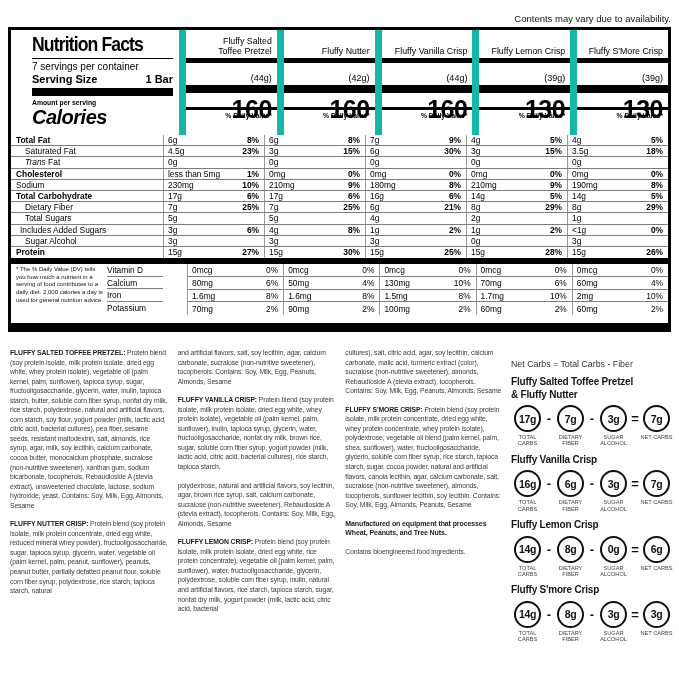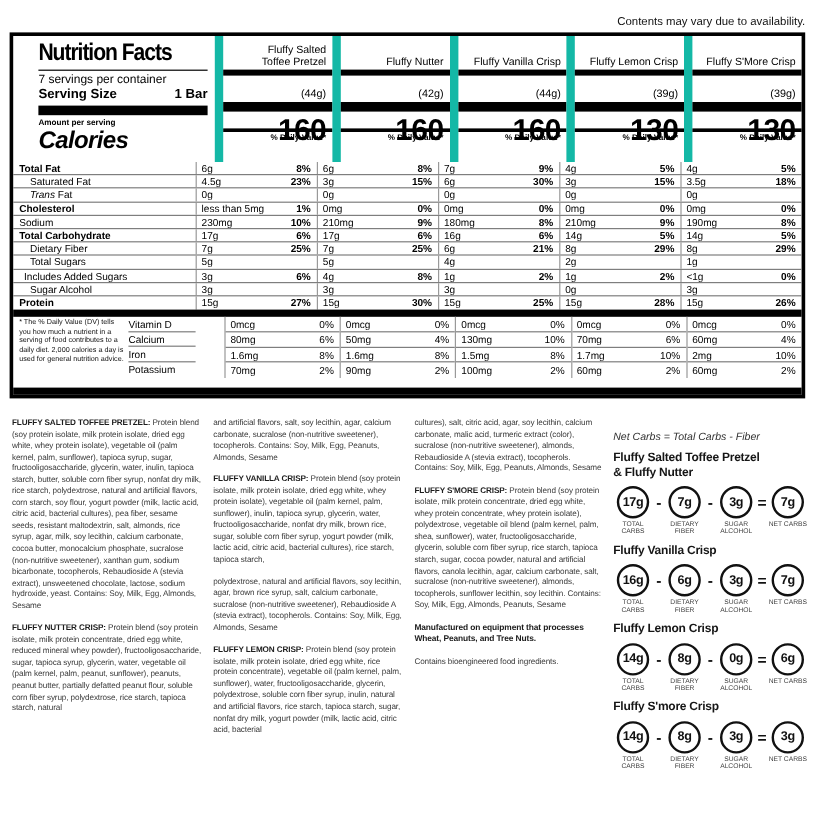--- a/index.html
+++ b/index.html
@@ -63,21 +63,21 @@
   .ingredients{position:absolute;left:10px;top:348px;width:494px;}
   .ing-heading{font-size:7.5px;font-weight:bold;letter-spacing:0.2px;color:#1a1a1a;margin-bottom:7px;}
   .ing-cols{display:flex;gap:9px;}
   .ing-col{flex:1;min-width:0;}
   .ing-col p{margin:0 0 9px 0;font-size:6.8px;line-height:9.55px;letter-spacing:-0.1px;color:#3a3a3a;}
   .ing-col p.boldpara{font-weight:bold;color:#1c1c1c;font-size:7px;}
   .lead{font-weight:bold;color:#1c1c1c;}
 
   
   .netcarbs{position:absolute;left:511px;top:359px;width:164px;}
-  .nc-formula{font-size:8.8px;color:#333;margin-bottom:2px;font-style:italic;}
+  .nc-formula{font-size:8.8px;color:#333;margin-bottom:2px;}
   .nc-title{font-weight:bold;font-size:10px;letter-spacing:-0.2px;line-height:12.5px;
             color:#161616;margin:7px 0 4px;}
   .nc-eq{display:flex;align-items:flex-start;}
   .nc-term{width:33px;flex:none;display:flex;flex-direction:column;align-items:center;}
   .nc-circle{width:27px;height:27px;border:2.2px solid #111;border-radius:50%;box-sizing:border-box;
              display:flex;align-items:center;justify-content:center;
              font-weight:bold;font-size:10.5px;color:#111;letter-spacing:-0.3px;}
   .nc-op{width:10px;height:27px;display:flex;align-items:center;justify-content:center;
          font-weight:bold;font-size:13px;color:#111;}
   .nc-termlabel{font-size:5.6px;line-height:6.4px;color:#444;text-align:center;margin-top:2px;}

